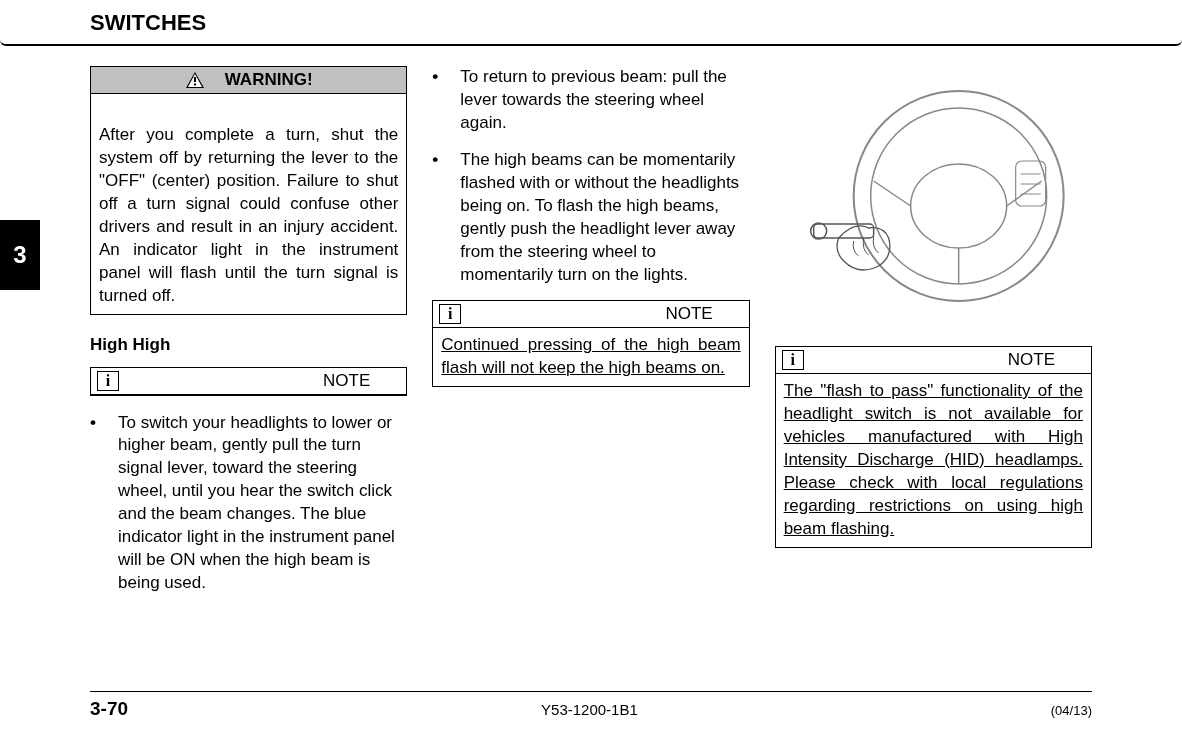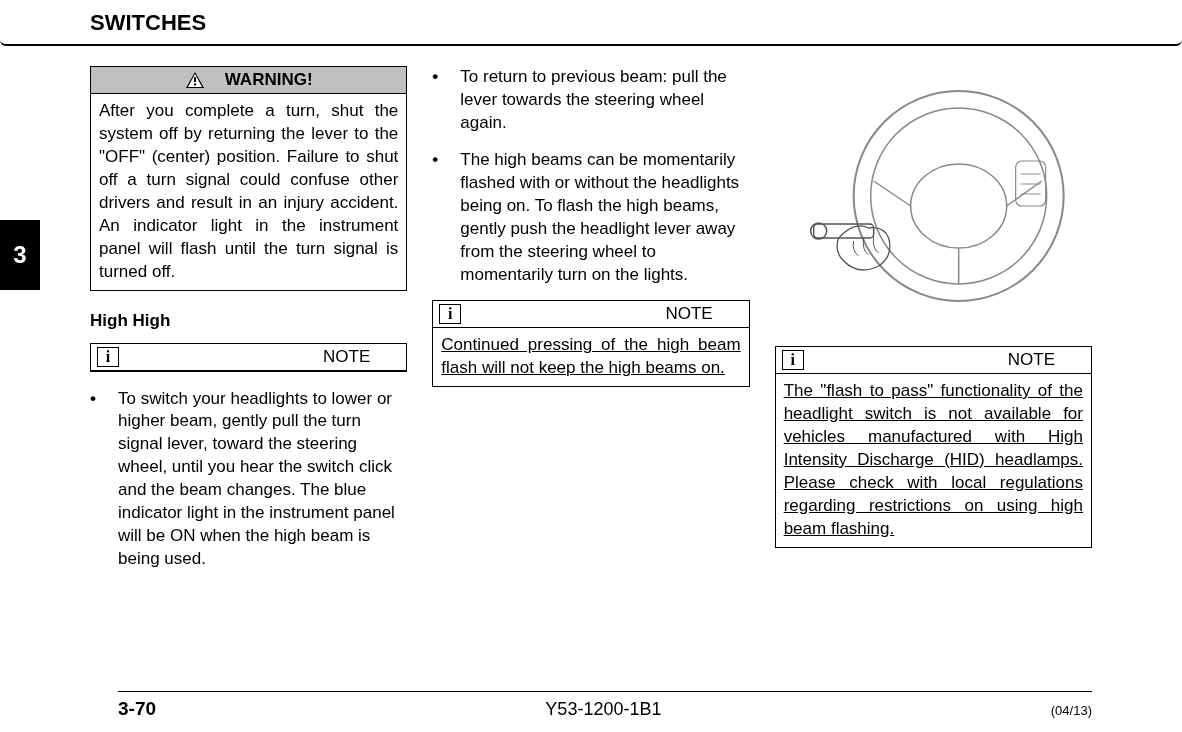--- a/index.html
+++ b/index.html
@@ -71,20 +71,21 @@
       justify-content: center;
     }
     .warning-icon svg {
       width: 20px;
       height: 18px;
     }
     .warning-body {
       padding: 6px 8px;
       text-align: justify;
       line-height: 1.35;
+      margin-top: 24px;
     }
     .note-box {
       border: 1.5px solid black;
       margin-bottom: 16px;
     }
     .note-header {
       border-bottom: 1.5px solid black;
       display: flex;
       align-items: center;
       padding: 3px 6px;
@@ -149,28 +150,27 @@
     .footer-inner {
       position: absolute;
       bottom: 12px;
       left: 90px;
       right: 90px;
       display: flex;
       justify-content: space-between;
       align-items: baseline;
       border-top: 1.5px solid black;
       padding-top: 6px;
-      margin-left: 28px;
     }
     .page-num {
       font-weight: bold;
       font-size: 19px;
     }
     .doc-code {
-      font-size: 18px;
+      font-size: 15px;
       text-align: right;
     }
     .doc-date {
       font-size: 13px;
     }
   </style>
 </head>
 <body>
 
 <div class="page-header">

